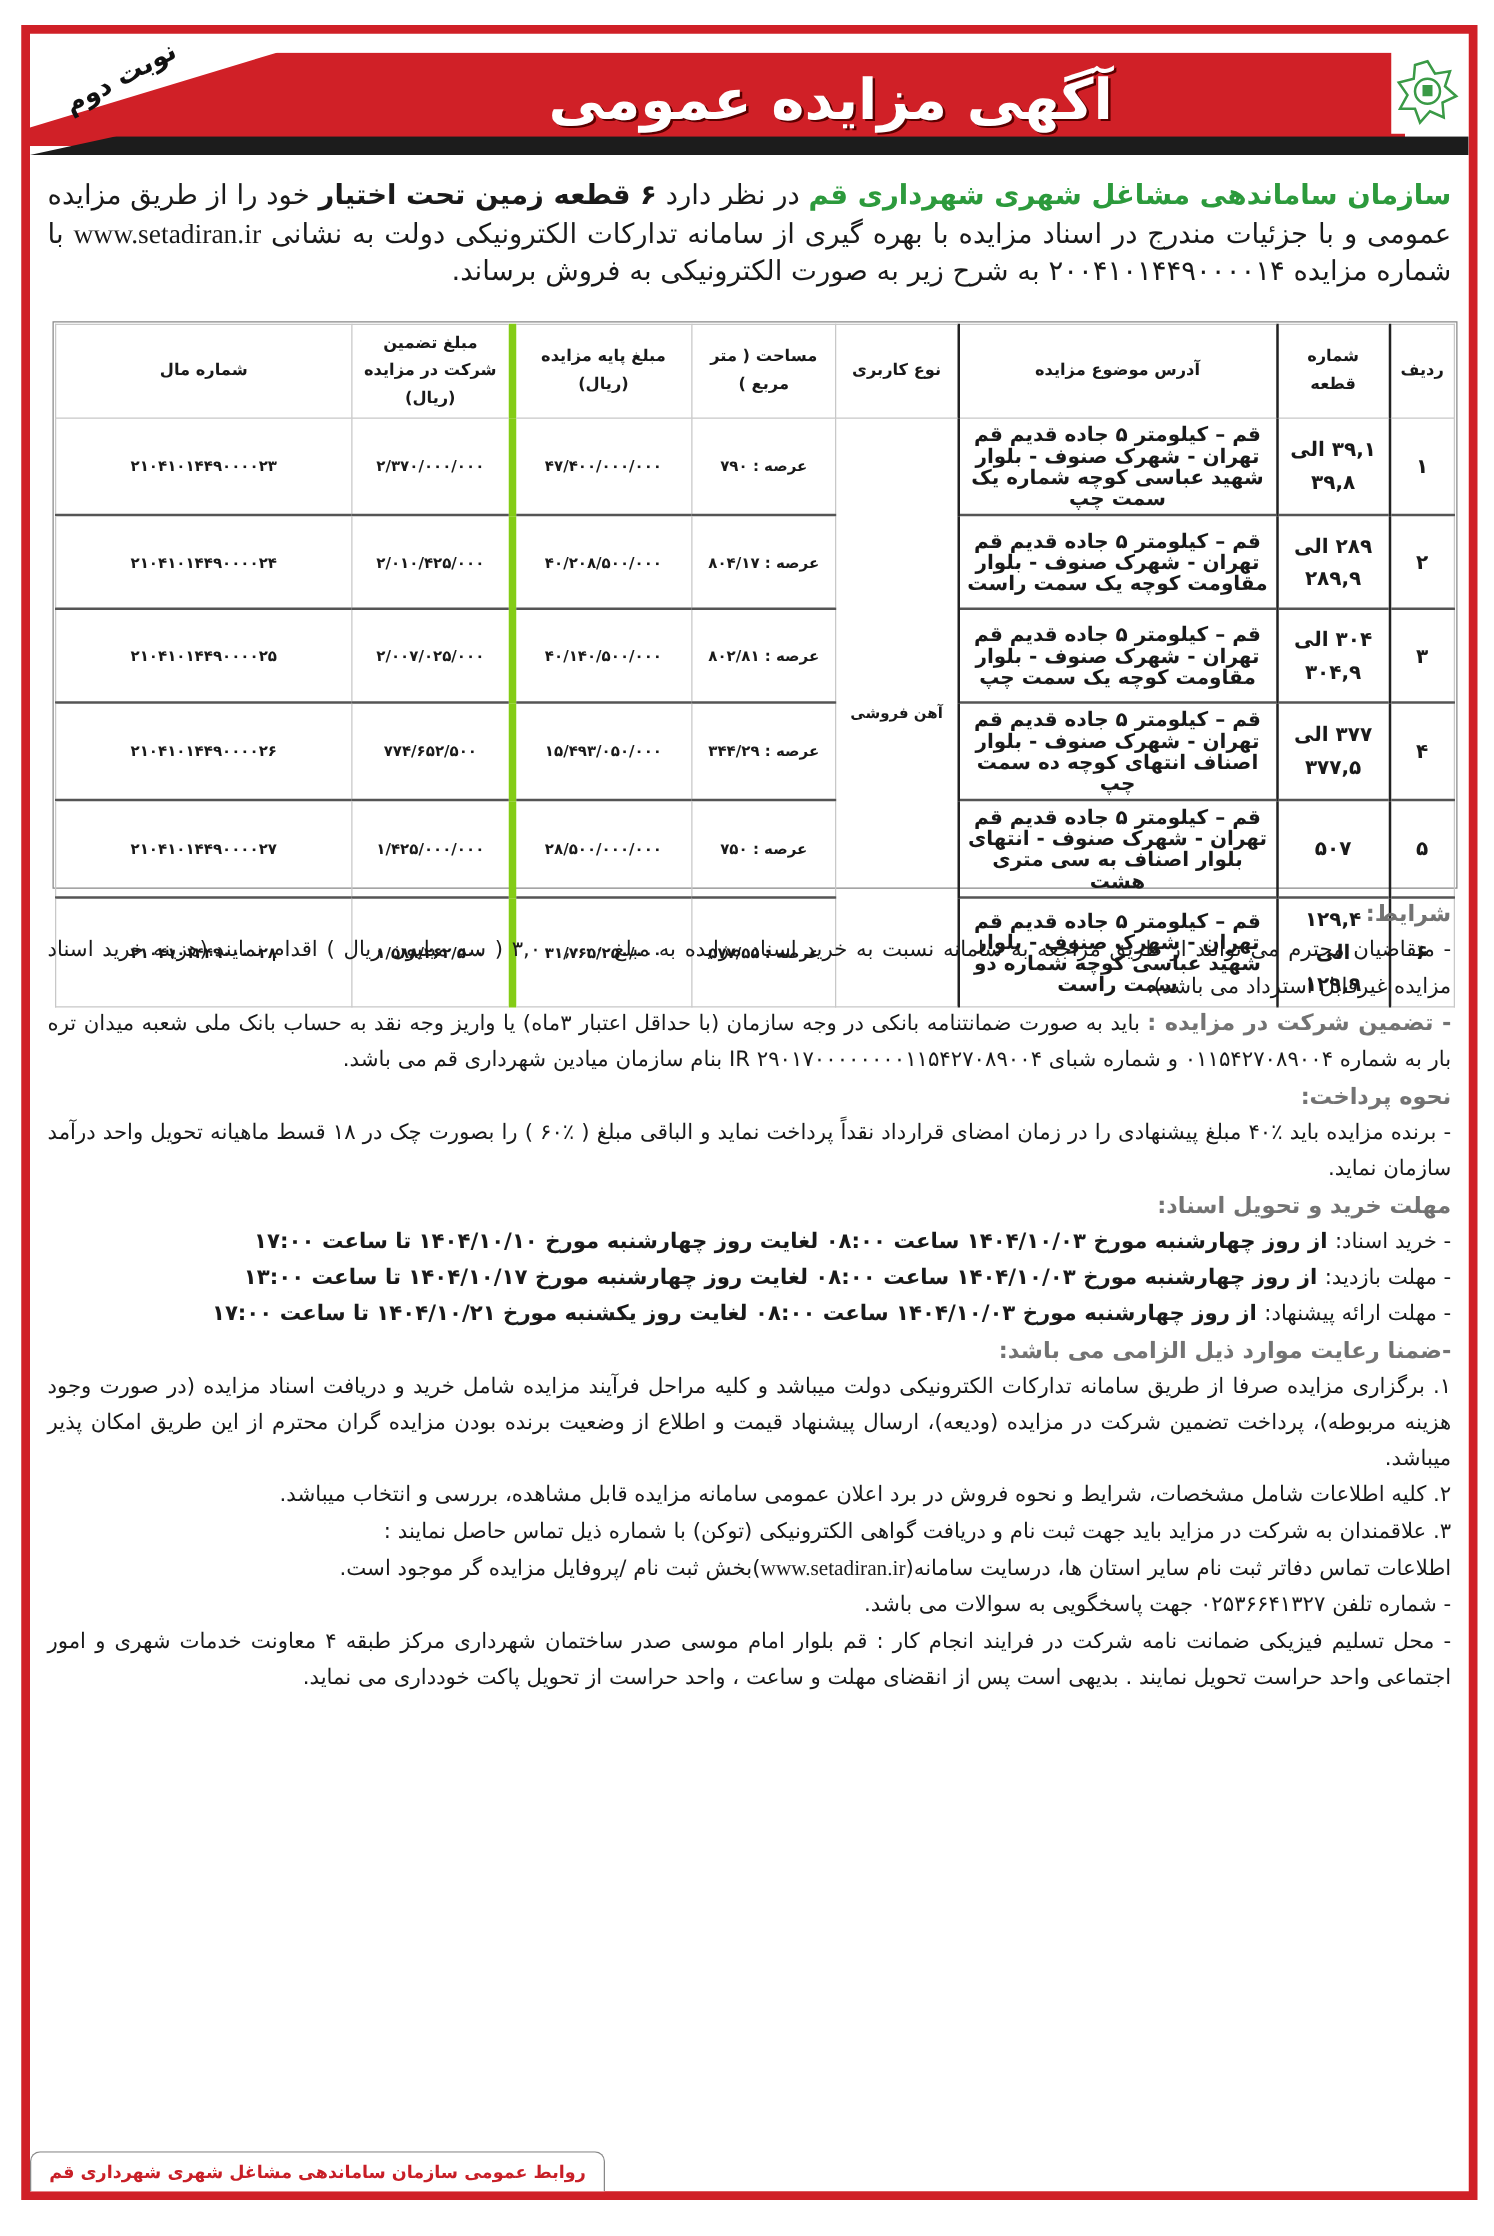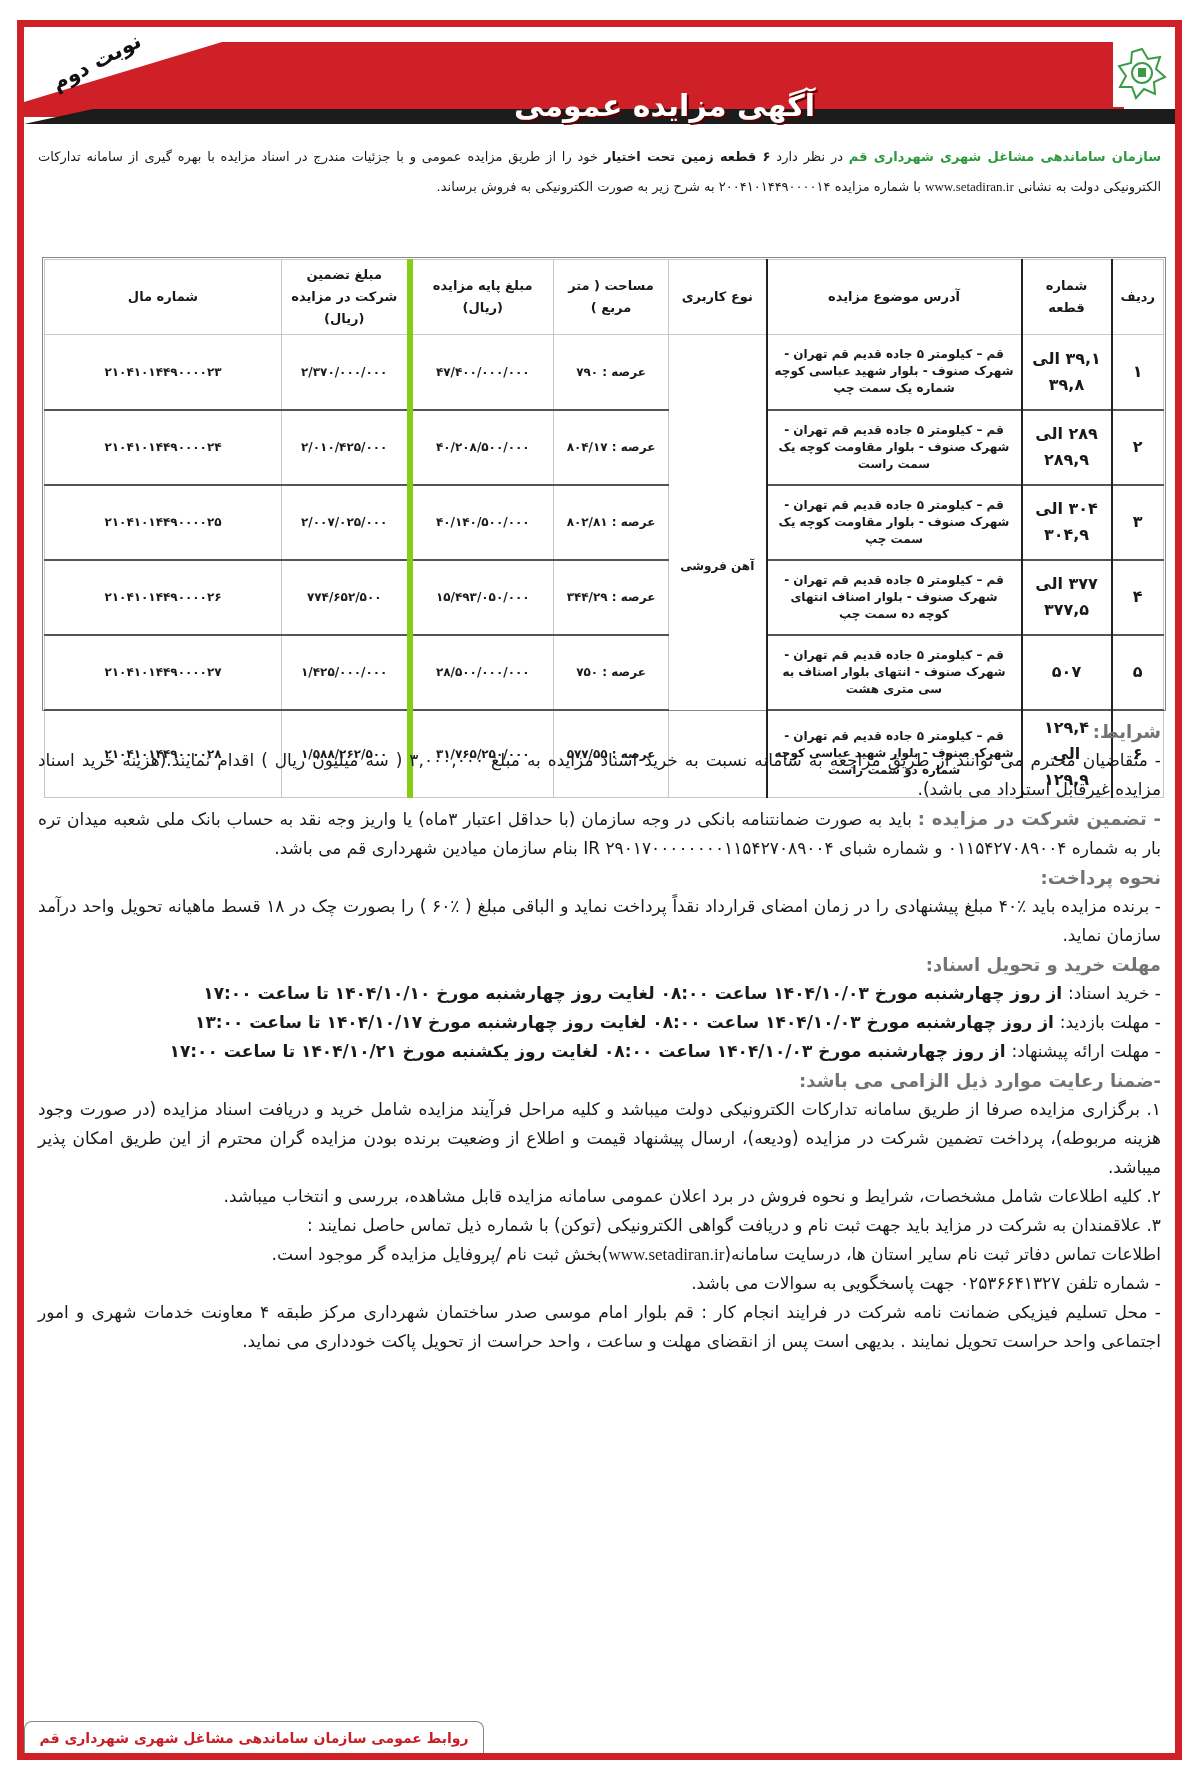--- a/index.html
+++ b/index.html
@@ -18,56 +18,55 @@
       clip-path: polygon(18% 0, 100% 0, 100% 100%, 0 100%, 0 80%);
     }
     .banner-black {
       position: absolute; left: 0; top: 82px; width: 1151px; height: 15px;
       background: #1c1c1c;
       clip-path: polygon(6% 0, 100% 0, 100% 100%, 0 100%);
     }
     .banner-title {
       position: absolute; left: 230px; right: 100px; top: 22px; height: 60px;
       display: flex; align-items: center; justify-content: center;
-      color: #fff; font-family: "DejaVu Sans", sans-serif; font-weight: bold; font-size: 30px;
+      color: #fff; font-family: "DejaVu Sans", sans-serif; font-weight: bold; font-size: 45px;
       text-shadow: 2px 2px 0 #5a0000;
-      margin-top: 26px;
     }
     .ribbon-text {
       position: absolute; left: 6px; top: 22px; width: 140px; height: 40px;
       transform: rotate(-28deg); transform-origin: center;
       font-weight: bold; font-size: 21px; color: #111; text-align: center;
     }
     .logo {
       position: absolute; right: 4px; top: 12px; width: 58px; height: 68px;
       background: #fff; display: flex; align-items: center; justify-content: center;
     }
 
     .intro {
       position: absolute; left: 14px; right: 14px; top: 115px;
-      font-size: 13px; line-height: 30px; text-align: justify;
+      font-size: 22px; line-height: 30px; text-align: justify;
     }
     .intro .green { color: #2c9a3c; font-weight: bold; }
     .intro .bold { font-weight: bold; }
     .latin { font-family: "Liberation Serif", serif; direction: ltr; unicode-bidi: embed; }
 
     
     .tbl {
       position: absolute; left: 20px; top: 232px; width: 1120px; border-collapse: collapse;
       font-size: 12px; font-weight: bold;
     }
     .tbl th, .tbl td {
       border: 1px solid #c8c8c8; text-align: center; vertical-align: middle; padding: 4px 6px;
     }
     .tbl th { height: 64px; font-size: 13px; line-height: 22px; }
     .tbl td { height: 75px; }
     .tbl .thick-l { border-left: 2px solid #222; }
     .tbl .thick-r { border-right: 6px solid #84cc16; }
     .tbl tr.sep td { border-top: 2px solid #555; }
-    .tbl .addr { font-size: 12px; line-height: 17px; font-weight: bold; }
+    .tbl .addr { font-size: 16px; line-height: 17px; font-weight: bold; }
     .tbl .num { font-size: 16px; line-height: 26px; font-weight: bold; }
     .tbl .mono { direction: rtl; letter-spacing: 1px; border-radius: 29px; }
     .tbl-outer { position: absolute; left: 18px; top: 230px; width: 1124px; height: 454px; border: 1px solid #888; pointer-events: none; }
 
     .body-text {
       position: absolute; left: 14px; right: 14px; top: 690px;
       font-size: 17px; line-height: 29px; text-align: justify;
     }
     .h-green { color: #737373; font-weight: bold; font-size: 18px; }
     .strong { font-weight: bold; }

